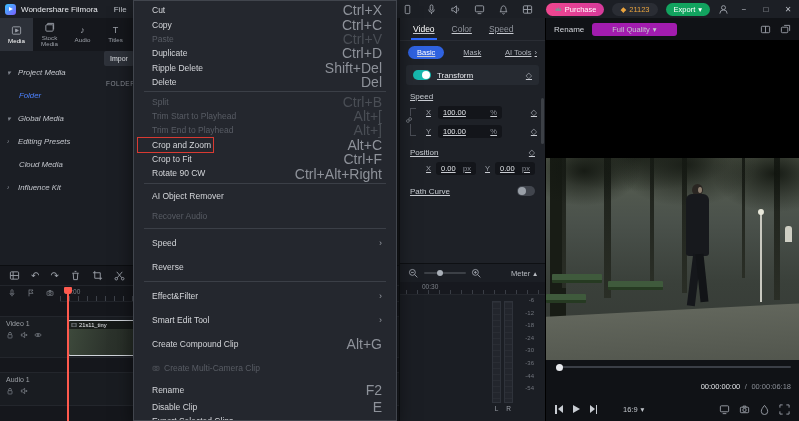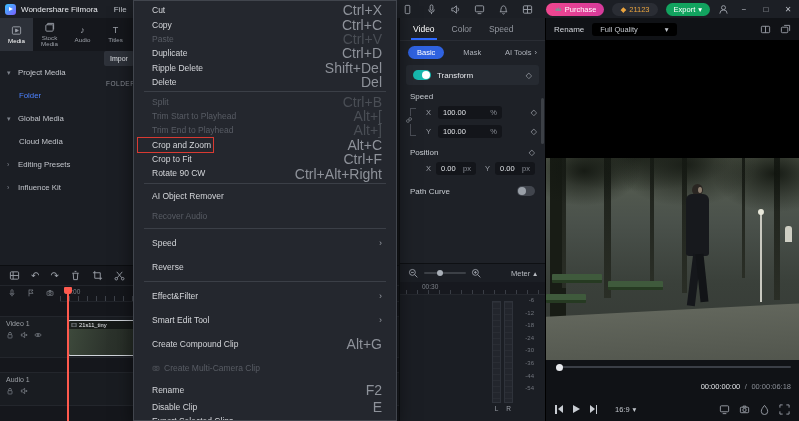--- a/index.html
+++ b/index.html
@@ -22,21 +22,21 @@
   .pill-points{background:#2a2d34;color:#eba43e;}
   .pill-export{background:#12a35f;color:#fff;}
   .win-btn{width:14px;text-align:center;color:#b7bbc2;font-size:8px;}
 
   
   #media-panel{position:absolute;left:0;top:18px;width:133px;height:247px;background:#1b1e24;}
   .mtabs{display:flex;height:33px;background:#15171c;}
   .mtab{width:33px;display:flex;flex-direction:column;align-items:center;justify-content:center;gap:2px;font-size:6.2px;color:#9ca0a8;text-align:center;line-height:1.05;}
   .mtab.active{background:#2d3139;color:#fff;}
   .mtab .glyph{font-size:9px;line-height:9px;}
-  .side-list{padding-top:10px;}
+  .side-list{padding-top:10px;font-style:italic;}
   .side-item{height:23px;display:flex;align-items:center;gap:4px;padding:0 7px;font-size:7.8px;color:#c2c5cb;width:104px;}
   .side-item .arr{color:#7d818a;font-size:7px;width:7px;flex:0 0 auto;}
   .side-item.indent{padding-left:19px;}
   .side-item.active{color:#4d82ff;}
   .import-btn{position:absolute;left:104px;top:33px;height:15px;background:#2e323a;border-radius:2px;display:flex;align-items:center;padding:0 6px;font-size:7px;color:#dfe2e6;white-space:nowrap;}
   .folder-hdr{position:absolute;left:106px;top:62px;font-size:6.5px;letter-spacing:.5px;color:#8a8e96;}
 
   
   #timeline-panel{position:absolute;left:0;top:265px;width:399px;height:156px;background:#15171c;border-top:1px solid #0c0e11;}
   .tl-toolbar{height:20px;display:flex;align-items:center;gap:11px;padding:0 9px;border-bottom:1px solid #22252b;}
@@ -53,21 +53,21 @@
   .thead{position:absolute;left:0;top:0;width:60px;height:100%;padding:3px 6px;}
   .tname{font-size:7px;color:#9ca0a6;margin-bottom:4px;}
   .ticons{display:flex;gap:6px;}
   .clip{position:absolute;left:68px;top:3px;width:67px;height:36px;border:1px solid #d0d4da;border-radius:2px;
     background:linear-gradient(100deg,#3e4a3c,#2c332c 60%,#262c26);overflow:hidden;}
   .clip-label{display:flex;align-items:center;gap:2px;background:rgba(10,12,14,.65);padding:1px 2px;font-size:5.8px;color:#e8eaee;}
   .playhead{position:absolute;left:67px;top:21px;bottom:0;width:1.5px;background:#ff5a4e;z-index:5;}
   .playhead-handle{position:absolute;left:63.5px;top:21px;width:8px;height:7px;background:#ff5a4e;border-radius:1px 1px 3px 3px;z-index:5;}
 
   
-  #props-panel{position:absolute;left:399px;top:18px;width:146px;height:245px;background:#1e2127;border-left:1px solid #0e1013;}
+  #props-panel{position:absolute;left:399px;top:18px;width:146px;height:245px;background:#1e2127;border-left:1px solid #0e1013;text-decoration:underline;}
   .ptabs{display:flex;gap:17px;padding:0 13px;height:23px;align-items:center;border-bottom:1px solid #2a2d34;}
   .ptab{font-size:8.5px;color:#92969e;position:relative;}
   .ptab.active{color:#fff;}
   .ptab.active::after{content:"";position:absolute;left:-2px;right:-2px;bottom:-6px;height:2px;background:#2f6bff;}
   .subtabs{display:flex;align-items:center;gap:10px;padding:5px 8px 3px 8px;}
   .spill{font-size:7.5px;color:#aeb2ba;padding:2px 9px;border-radius:8px;}
   .spill.active{background:#2f62e0;color:#fff;}
   .ai-tools{display:flex;align-items:center;gap:3px;font-size:7.5px;color:#aeb2ba;margin-left:auto;}
   .transform-row{margin:3px 6px;height:20px;background:#262a31;border-radius:3px;display:flex;align-items:center;gap:6px;padding:0 7px;}
   .tgl{width:18px;height:10px;border-radius:5px;background:#17b8ae;position:relative;flex:0 0 auto;}
@@ -109,21 +109,21 @@
   .mbar.l{left:92px;} .mbar.r{left:104px;}
   .mscale{position:absolute;left:118px;top:2px;width:16px;text-align:right;}
   .mscale div{height:12.6px;font-size:6px;color:#70747c;}
   .mch{position:absolute;top:110px;width:9px;text-align:center;font-size:6.5px;color:#9a9ea6;}
   .mch.l{left:92px;} .mch.r{left:104px;}
 
   
   #player-panel{position:absolute;left:545px;top:18px;width:254px;height:403px;background:#101216;border-left:1px solid #000;}
   .pl-header{height:22px;display:flex;align-items:center;gap:8px;padding:0 8px;}
   .pl-title{font-size:8px;color:#d4d7dc;}
-  .qdd{display:flex;align-items:center;gap:27px;background:#000000;border-radius:3px;padding:2px 8px;font-size:7.5px;color:#c2c6cc;}
+  .qdd{display:flex;align-items:center;gap:3px;background:#a21caf;border-radius:3px;padding:2px 20px;font-size:7.5px;color:#c2c6cc;}
   .pl-hicons{margin-left:auto;display:flex;gap:9px;}
   .video-wrap{position:absolute;left:0;top:22px;width:254px;height:320px;background:#000;overflow:hidden;}
   .scene{position:absolute;left:0;top:118px;width:254px;height:216px;overflow:hidden;
     background:linear-gradient(#596052 0%,#4a514b 30%,#3a403a 58%,#333733 100%);}
   .canopy{position:absolute;left:0;top:0;width:100%;height:60%;
     background:radial-gradient(ellipse 80px 50px at 15% 10%,rgba(18,22,16,.9),transparent 70%),
                radial-gradient(ellipse 100px 60px at 55% 5%,rgba(20,24,18,.85),transparent 70%),
                radial-gradient(ellipse 90px 55px at 90% 12%,rgba(16,20,14,.9),transparent 70%),
                radial-gradient(ellipse 130px 45px at 35% 0%,rgba(22,27,20,.8),transparent 75%);}
   .trunk{position:absolute;top:0;background:linear-gradient(#1d211b,#2a2e26);}
@@ -147,21 +147,21 @@
   .seek-track{width:100%;height:2px;background:#3a3e46;border-radius:1px;position:relative;}
   .seek-knob{position:absolute;left:0;top:-2.5px;width:7px;height:7px;border-radius:50%;background:#e8eaee;}
   .timecode{position:absolute;right:8px;top:364px;font-family:"DejaVu Sans Mono",monospace;font-size:7.5px;color:#8a8e96;}
   .timecode .cur{color:#e2e4e8;}
   .pl-controls{position:absolute;left:0;right:0;top:381px;height:20px;display:flex;align-items:center;gap:10px;padding:0 9px;}
   .tri{width:0;height:0;border-top:4.5px solid transparent;border-bottom:4.5px solid transparent;border-left:7px solid #c8ccd2;}
   .tri-r{border-left:5px solid #c8ccd2;}
   .tri-l{border-right:5px solid #c8ccd2;border-left:none;}
   .bar{width:1.5px;height:9px;background:#c8ccd2;}
   .step{display:flex;align-items:center;gap:1px;}
-  .aspect{display:flex;align-items:center;gap:3px;font-size:7.5px;color:#c2c6cc;margin-left:8px;}
+  .aspect{display:flex;align-items:center;gap:3px;font-size:7.5px;color:#c2c6cc;margin-left:16px;}
   .pl-ricons{margin-left:auto;display:flex;gap:9px;align-items:center;}
 
   
   #context-menu{position:absolute;left:133px;top:0;width:264px;height:421px;background:#24272e;border:1px solid #41454d;
     box-shadow:0 6px 18px rgba(0,0,0,.55);z-index:50;padding-top:2px;overflow:hidden;}
   .mi{display:flex;align-items:center;padding:0 14px 0 18px;height:14.4px;position:relative;font-size:8.5px;color:#d4d6da;}
   .mi-md{height:20px;} .mi-lg{height:24px;}
   .mi .ms{margin-left:auto;color:#8e929a;font-size:14px;}
   .mi .marr{margin-left:auto;color:#9a9ea6;font-size:9px;}
   .mi.dis{color:#585c64;} .mi.dis .ms{color:#4a4e55;}
@@ -279,26 +279,26 @@
         <span class="arr">▾</span>
         <span>Project Media</span>
       </div>
       <div class="side-item indent active">
         <span>Folder</span>
       </div>
       <div class="side-item">
         <span class="arr">▾</span>
         <span>Global Media</span>
       </div>
-      <div class="side-item indent">
-        <span>Cloud Media</span>
-      </div>
       <div class="side-item">
         <span class="arr">›</span>
         <span>Editing Presets</span>
+      </div>
+      <div class="side-item indent">
+        <span>Cloud Media</span>
       </div>
       <div class="side-item">
         <span class="arr">›</span>
         <span>Influence Kit</span>
       </div>
     </div>
 
     <div class="import-btn">
       <span>Impor</span>
     </div>

